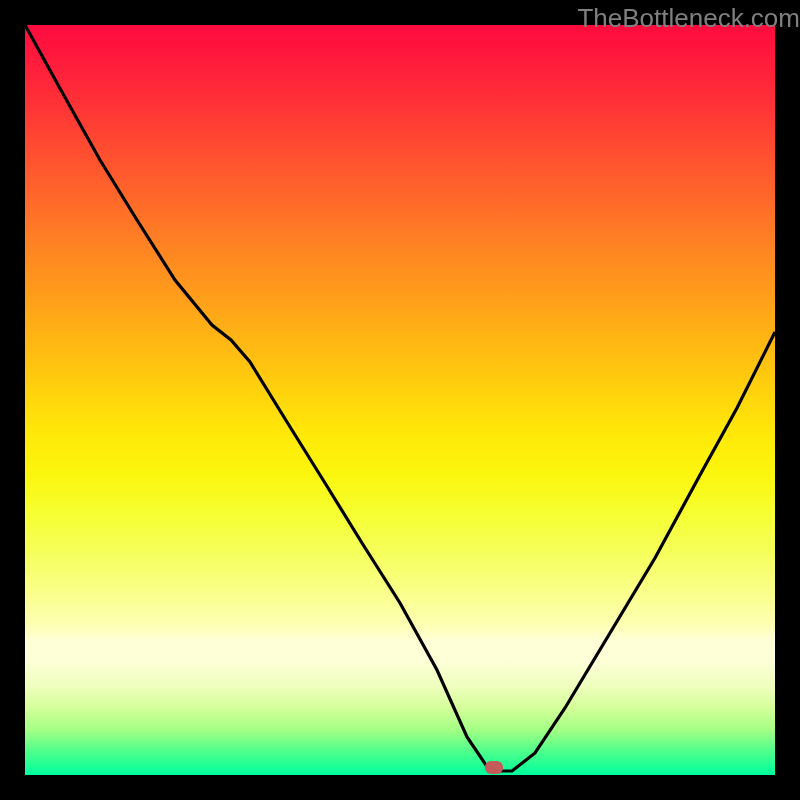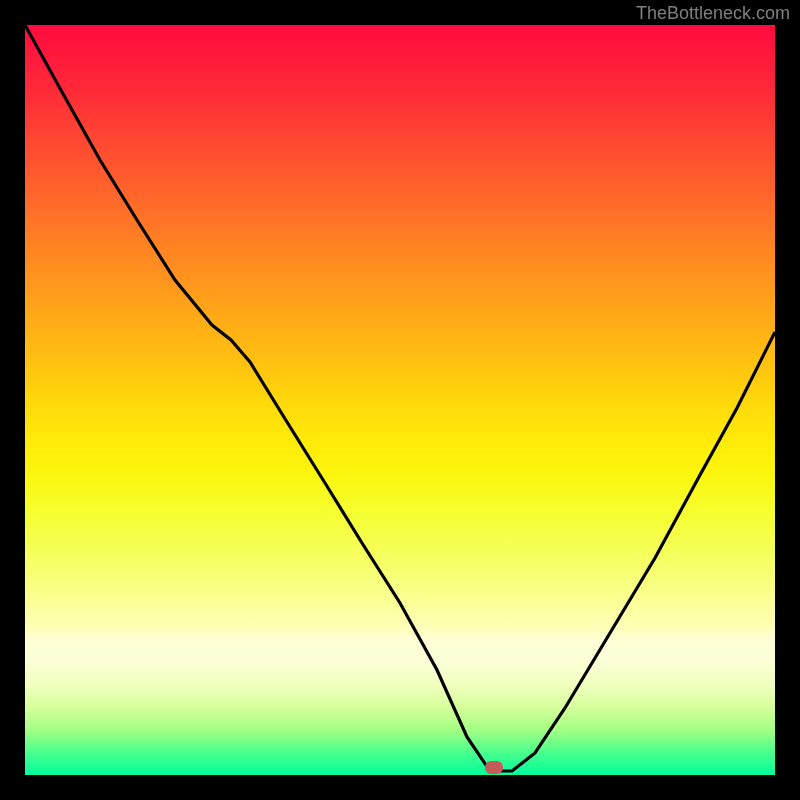--- a/index.html
+++ b/index.html
@@ -2,21 +2,21 @@
 <html><head>
 <meta charset="utf-8">
 <style>
 body { margin: 0; padding: 0; background: #000; width: 800px; height: 800px; overflow: hidden; font-family: Arial, sans-serif; }
 .plot-area { position: absolute; left: 25px; top: 25px; width: 750px; height: 750px; }
 .bg-gradient { width: 100%; height: 100%; background: linear-gradient(to bottom,
   #ff0b3e 0%, #ff1c3c 5%, #ff3037 10%, #ff4632 15%, #ff5b2d 20%, #ff7028 25%, #ff8522 30%, #ff991c 35%, #ffae16 40%, #ffc210 45%, #ffd70b 50%, #ffea08 55%, #fbf60e 60%, #f6ff30 65%, #f5ff58 70%, #f9ff84 75%, #feffb3 80%, #ffffd6 82%, #fcffd6 85%, #f0ffbf 88%, #d5ff9a 91%, #a3ff84 94%, #4aff8c 97%, #00ff9d 100%
 ); }
 .curve-svg { position: absolute; left: 0; top: 0; width: 100%; height: 100%; }
 .marker { position: absolute; width: 18px; height: 13px; background: #c55a5a; border-radius: 6px; }
-.watermark { position: absolute; top: 3px; right: 10px; color: #7f7f7f; font-size: 18px; font-weight: 500; }
+.watermark { position: absolute; top: 3px; right: 0; color: #7f7f7f; font-size: 26px; font-weight: 500; }
 </style>
 </head>
 <body>
 
 <div class="plot-area">
   <div class="bg-gradient"></div>
 
   <svg class="curve-svg" viewBox="0 0 750 750" preserveAspectRatio="none">
     <path d="M 0 0
              L 37 67

